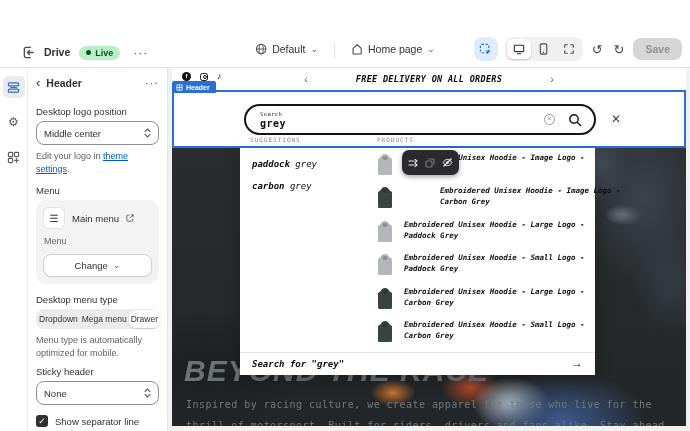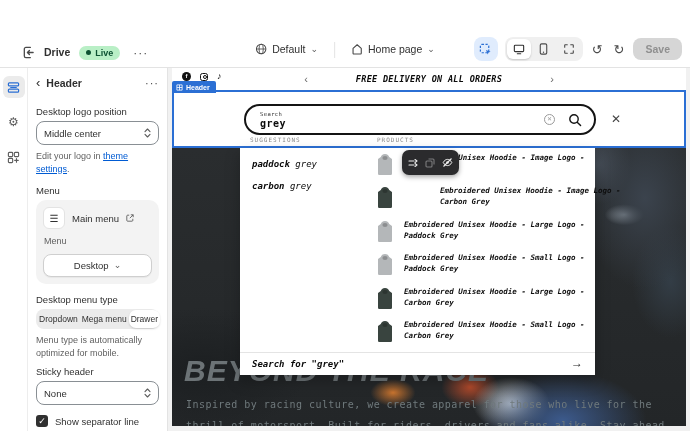--- a/index.html
+++ b/index.html
@@ -232,21 +232,21 @@
           <span class="menu-card-name">Main menu</span>
           <span class="ext-icon">
             <svg width="8" height="8" viewBox="0 0 10 10">
                 <path d="M4 1.5H2A1 1 0 0 0 1 2.5V8a1 1 0 0 0 1 1h5.5a1 1 0 0 0 1-1V6" fill="none" stroke="#5c5c5c" stroke-width="1.1"></path>
                 <path d="M6 1h3v3M9 1L4.8 5.2" fill="none" stroke="#5c5c5c" stroke-width="1.1"></path>
               </svg>
           </span>
         </div>
         <div class="menu-card-sub">Menu</div>
         <div class="change-btn">
-          <span>Desktop</span>
+          <span>Change</span>
           <span class="caret">⌄</span>
         </div>
       </div>
 
       <div class="fld-label" style="margin-top:10px;">Desktop menu type</div>
       <div class="seg">
         <div class="seg-btn">Dropdown</div>
         <div class="seg-btn">Mega menu</div>
         <div class="seg-btn selected">Drawer</div>
       </div>

